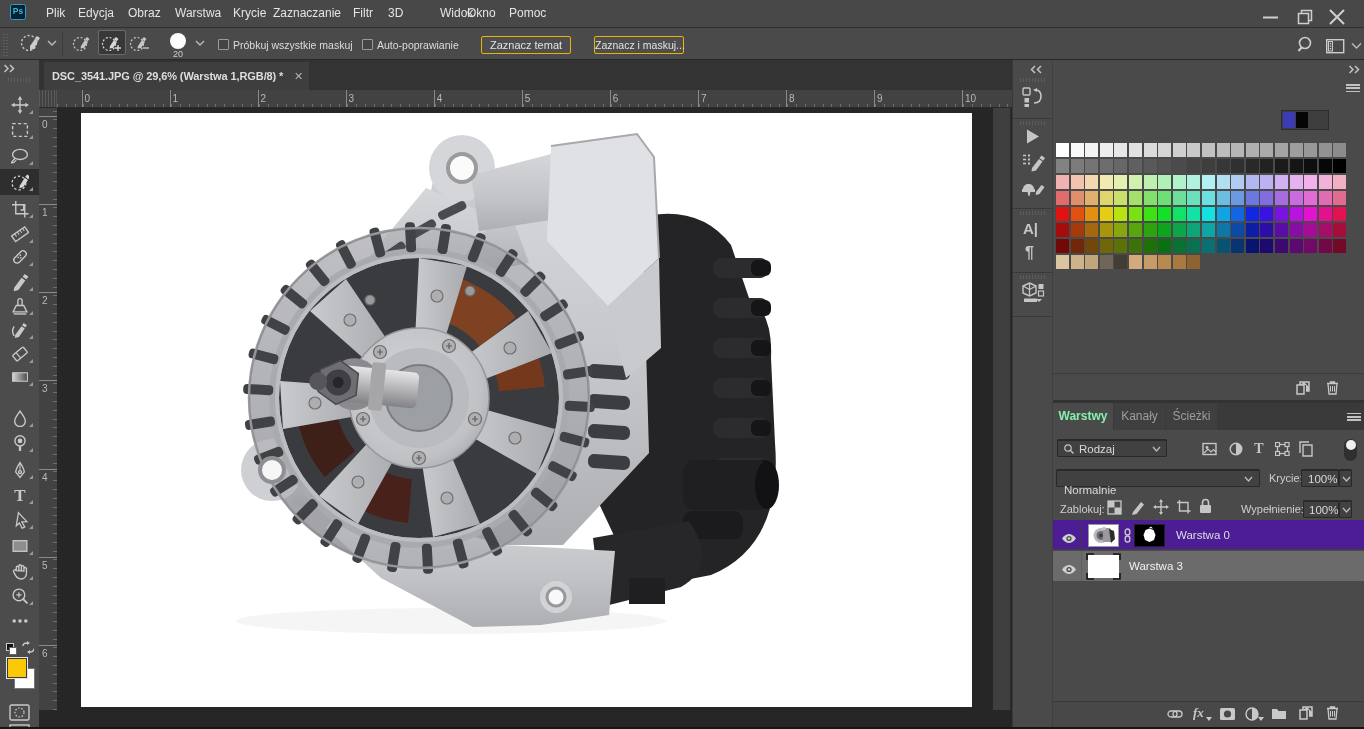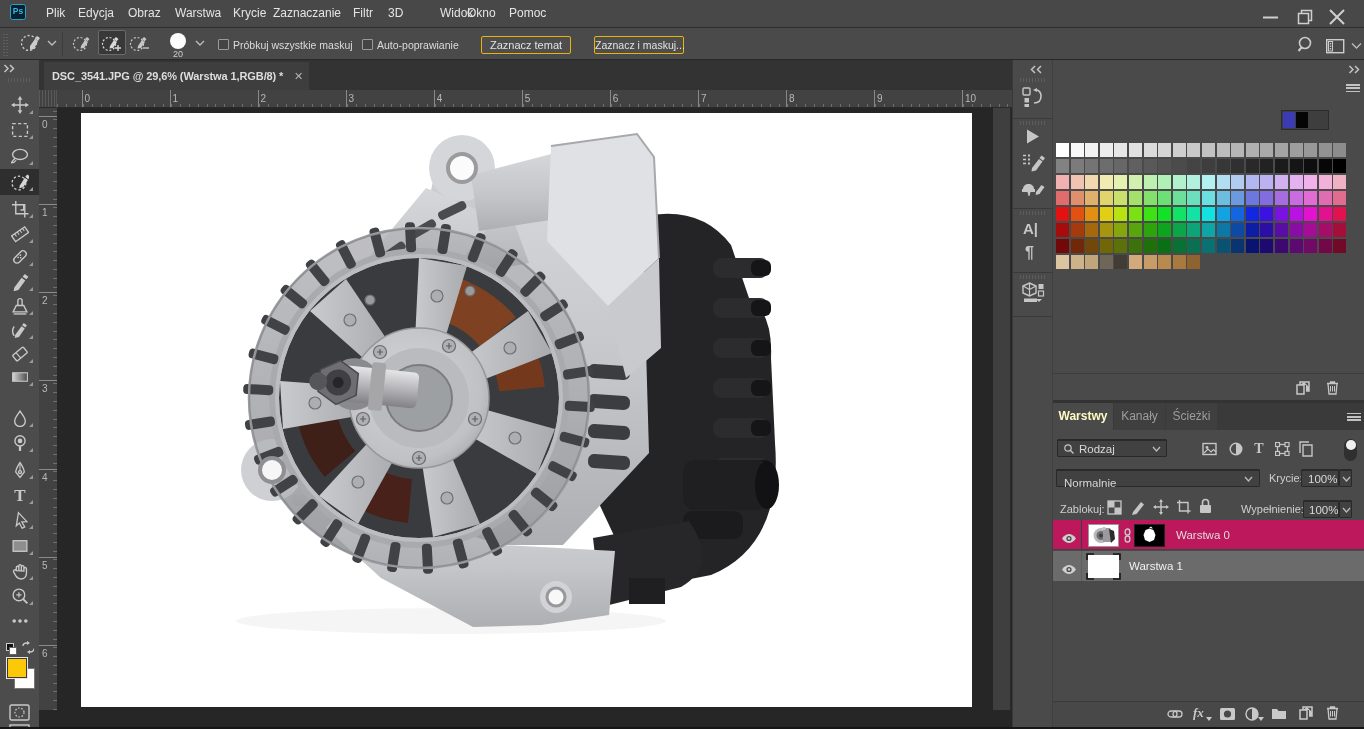--- a/index.html
+++ b/index.html
@@ -725,21 +725,21 @@
         <path d="M1 4h7v9H1zM4 4V1h9v9h-3" fill="none" stroke="#c6c6c6" stroke-width="1.5"></path>
         <path d="M8 1l5 5v4h-3V4H4z" fill="#c6c6c6"></path>
       </svg>
 <svg class="abs" style="left:273px;top:320px" width="13" height="15" viewBox="0 0 13 15">
         <path d="M1 3.5h11M4.5 3.5V2h4v1.5M2 3.5l1 10.5h7l1-10.5" fill="none" stroke="#c6c6c6" stroke-width="1.3"></path>
         <path d="M4.5 6v5.5M6.5 6v5.5M8.5 6v5.5" stroke="#c6c6c6" stroke-width="1"></path>
       </svg>
 <div class="abs" style="left:0;top:340px;width:311px;height:3px;background:#333"></div>
 <div id="layers">
 <div class="abs" style="left:0;top:0;width:311px;height:27px;background:#3a3a3a"></div>
-<div class="ptab" style="left:0;width:60px;background:#4a4a4a;color:#fef9c3;font-weight:bold">Warstwy</div>
+<div class="ptab" style="left:0;width:60px;background:#4a4a4a;color:#86efac;font-weight:bold">Warstwy</div>
 <div class="ptab" style="left:61px;width:51px;background:#3f3f3f;color:#9d9d9d">Kanały</div>
 <div class="ptab" style="left:113px;width:51px;background:#3f3f3f;color:#9d9d9d">Ścieżki</div>
 <div class="abs" style="left:294px;top:9px;width:14px;height:9px;background-image:repeating-linear-gradient(0deg,#c2c2c2 0 1.5px,transparent 1.5px 3.4px)"></div>
 <div class="field" style="left:4px;top:36px;width:110px;height:18px">
 <svg class="abs" style="left:5px;top:3px" width="12" height="12" viewBox="0 0 12 12">
             <circle cx="5" cy="5" r="3.2" fill="none" stroke="#c2c2c2" stroke-width="1.2"></circle>
             <path d="M7.5 7.5l3 3" stroke="#c2c2c2" stroke-width="1.4"></path>
           </svg>
 <span style="position:absolute;left:21px;top:1px;line-height:16px">Rodzaj</span>
 <svg class="abs" style="right:5px;top:6px" width="9" height="7" viewBox="0 0 9 7">
@@ -764,21 +764,21 @@
           <rect x="0.5" y="9.5" width="4" height="4" fill="#4a4a4a" stroke="#c6c6c6" stroke-width="1.2"></rect>
           <rect x="10" y="9.5" width="4" height="4" fill="#4a4a4a" stroke="#c6c6c6" stroke-width="1.2"></rect>
         </svg>
 <svg class="abs" style="left:246px;top:38px" width="14" height="16" viewBox="0 0 14 16">
           <path d="M4 4h9v11H4z" fill="none" stroke="#c6c6c6" stroke-width="1.4"></path>
           <path d="M10 1H1v11" fill="none" stroke="#c6c6c6" stroke-width="1.4"></path>
         </svg>
 <div class="abs" style="left:291px;top:36px;width:13px;height:22px;background:#2f2f2f;border-radius:7px"></div>
 <div class="abs" style="left:292.5px;top:37px;width:10px;height:10px;background:#f0f0f0;border-radius:50%"></div>
 <div class="field" style="left:3px;top:66px;width:204px;height:18px">
-          <span style="position:absolute;left:7px;top:5px;line-height:16px">Normalnie</span>
+          <span style="position:absolute;left:7px;top:12px;line-height:16px">Normalnie</span>
           <svg class="abs" style="right:6px;top:6px" width="9" height="7" viewBox="0 0 9 7">
             <path d="M1 1l3.5 4L8 1" fill="none" stroke="#bbb" stroke-width="1.3"></path>
           </svg>
         </div>
 <span class="abs" style="left:216px;top:69px;font-size:11px;color:#cfcfcf">Krycie:</span>
 <div class="field" style="left:248px;top:66px;width:38px;height:18px">
           <span style="position:absolute;left:6px;top:1px;line-height:16px">100%</span>
         </div>
 <div class="field" style="left:286px;top:66px;width:13px;height:18px">
           <svg class="abs" style="left:2px;top:6px" width="9" height="7" viewBox="0 0 9 7">
@@ -806,21 +806,21 @@
         </svg>
 <span class="abs" style="left:188px;top:100px;font-size:11px;color:#cfcfcf">Wypełnienie:</span>
 <div class="field" style="left:250px;top:97px;width:36px;height:18px">
           <span style="position:absolute;left:5px;top:1px;line-height:16px">100%</span>
         </div>
 <div class="field" style="left:286px;top:97px;width:13px;height:18px">
           <svg class="abs" style="left:2px;top:6px" width="9" height="7" viewBox="0 0 9 7">
             <path d="M1 1l3.5 4L8 1" fill="none" stroke="#bbb" stroke-width="1.3"></path>
           </svg>
         </div>
-<div class="abs" style="left:0;top:117px;width:311px;height:30px;background:#be185d;border-bottom:1px solid #404040">
+<div class="abs" style="left:0;top:117px;width:311px;height:30px;background:#4c1d95;border-bottom:1px solid #404040">
 <div class="abs" style="left:8px;top:10px"><svg width="16" height="11" viewBox="0 0 16 11">
               <path d="M1 5.5C3.5 2 6 1 8 1s4.5 1 7 4.5C12.5 9 10 10 8 10S3.5 9 1 5.5z" fill="#cfcfcf"></path>
               <circle cx="8" cy="5.5" r="2.6" fill="#4a4a4a"></circle>
               <circle cx="8" cy="5.5" r="1.2" fill="#cfcfcf"></circle>
             </svg></div>
 <div class="abs" style="left:28px;top:0;width:1px;height:30px;background:#3e3e3e"></div>
 <div class="abs" style="left:35px;top:4px;width:31px;height:23px;background:#fff;border:1px solid #9a9a9a"><svg width="29" height="21" viewBox="0 0 29 21">
               <rect width="29" height="21" fill="#ffffff"></rect>
 <circle cx="12" cy="10.5" r="7.5" fill="#b9b9bc"></circle>
               <circle cx="12" cy="10.5" r="4.5" fill="#6e6e72"></circle>
@@ -844,21 +844,21 @@
 <div class="abs" style="left:8px;top:10px"><svg width="16" height="11" viewBox="0 0 16 11">
               <path d="M1 5.5C3.5 2 6 1 8 1s4.5 1 7 4.5C12.5 9 10 10 8 10S3.5 9 1 5.5z" fill="#cfcfcf"></path>
               <circle cx="8" cy="5.5" r="2.6" fill="#4a4a4a"></circle>
               <circle cx="8" cy="5.5" r="1.2" fill="#cfcfcf"></circle>
             </svg></div>
 <div class="abs" style="left:28px;top:0;width:1px;height:30px;background:#5e5e5e"></div>
 <div class="abs" style="left:35px;top:4px;width:31px;height:23px;background:#fff"></div>
 <svg class="abs" style="left:33px;top:2px" width="35" height="27" viewBox="0 0 35 27">
             <path d="M1 7V1h7M27 1h7v6M34 20v6h-7M8 26H1v-6" fill="none" stroke="#161616" stroke-width="1.6"></path>
           </svg>
-<span class="abs" style="left:76px;top:9px;font-size:11.5px;color:#f0f0f0">Warstwa 1</span>
+<span class="abs" style="left:76px;top:9px;font-size:11.5px;color:#f0f0f0">Warstwa 3</span>
 </div>
 <div class="abs" style="left:0;top:298px;width:311px;height:1px;background:#3a3a3a"></div>
 <div class="abs" style="left:0;top:299px;width:311px;height:25px;background:#484848">
 <svg class="abs" style="left:114px;top:7px" width="16" height="10" viewBox="0 0 16 10">
             <rect x="1" y="2" width="9" height="6" rx="3" fill="none" stroke="#c9c9c9" stroke-width="1.3"></rect>
             <rect x="6" y="2" width="9" height="6" rx="3" fill="none" stroke="#c9c9c9" stroke-width="1.3"></rect>
           </svg>
 <span class="abs" style="left:140px;top:3px;color:#c9c9c9;font-size:13px;font-style:italic;font-weight:bold;font-family:'Liberation Serif',serif">fx</span>
 <div class="abs" style="left:153px;top:15px;width:0;height:0;border-left:3px solid transparent;border-right:3px solid transparent;border-top:4px solid #c9c9c9"></div>
 <svg class="abs" style="left:166px;top:5px" width="17" height="14" viewBox="0 0 17 14">

